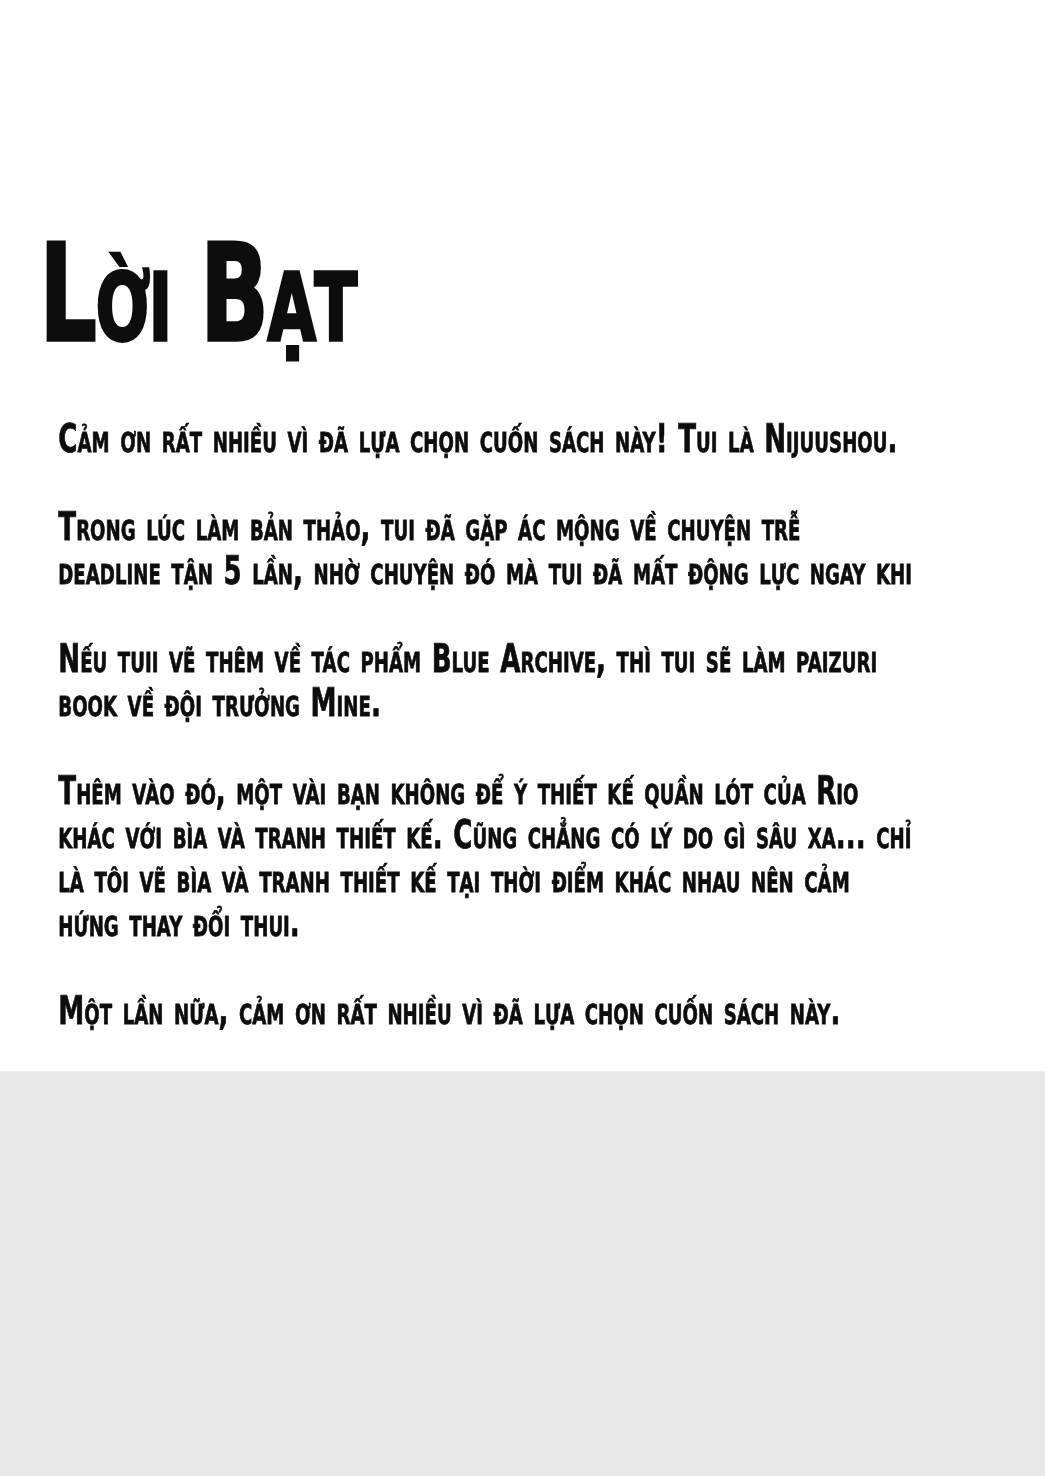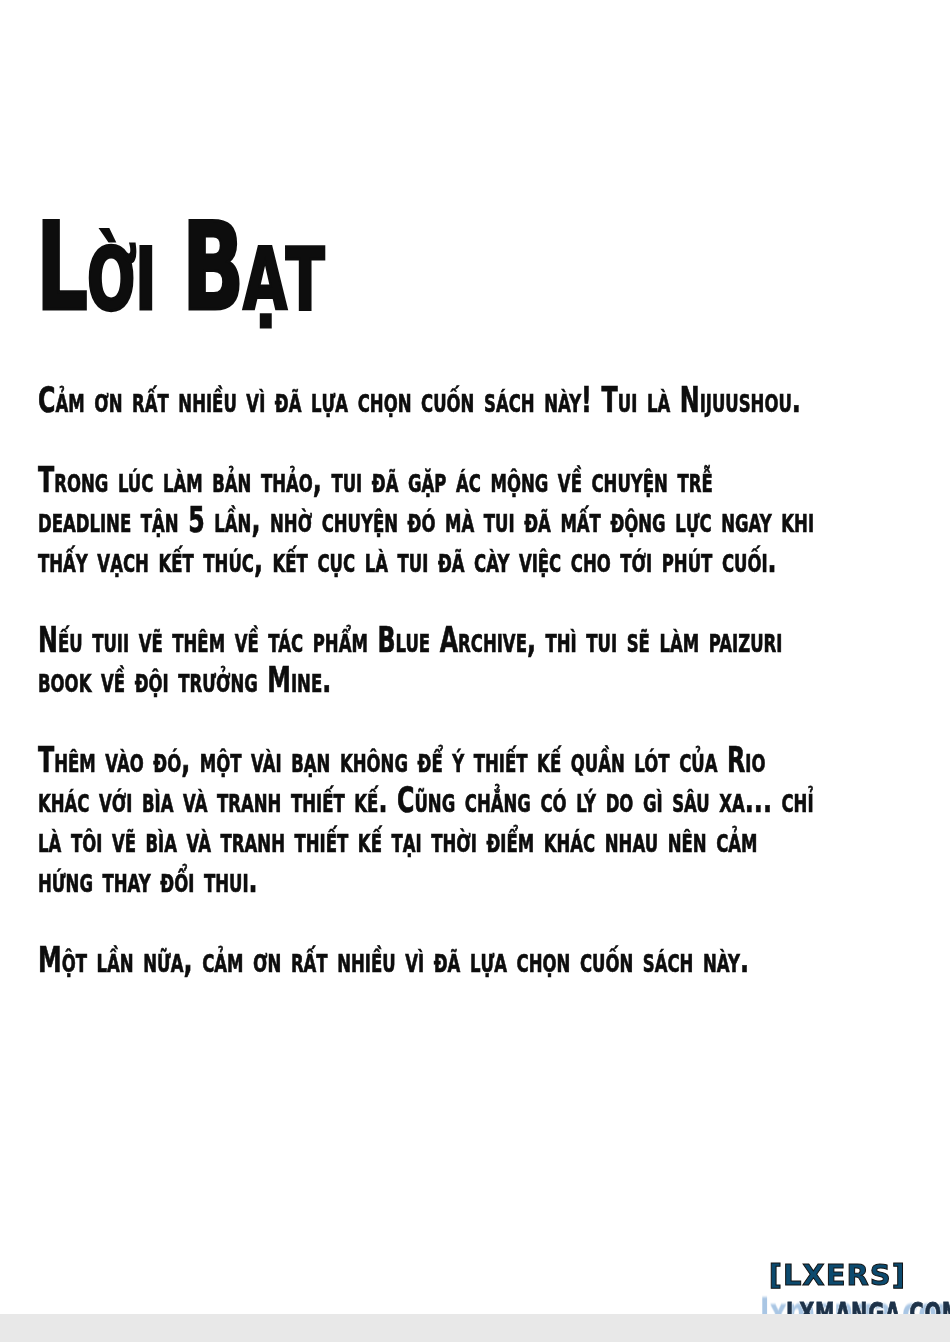--- a/index.html
+++ b/index.html
@@ -1,19 +1,19 @@
 <!DOCTYPE html>
 <html><head>
 <meta charset="utf-8">
 <style>
   html, body { margin: 0; padding: 0; background: #e8e8e8; }
   .page {
     position: relative;
     width: 950px;
-    height: 1314px;
+    height: 974px;
     margin: 0 auto;
     background: #ffffff;
     overflow: hidden;
     font-family: "DejaVu Sans", "Liberation Sans", sans-serif;
     color: #0d0d0d;
   }
 
   
   .title {
     position: absolute;
@@ -27,21 +27,21 @@
     letter-spacing: -2px;
     -webkit-text-stroke: 3px #0d0d0d;
     transform: scaleX(0.67);
     transform-origin: left top;
   }
 
   
   .body-text {
     position: absolute;
     top: 380px;
-    left: 38px;
+    left: 53px;
     right: 20px;
   }
   .paragraph { margin: 0 0 40px 0; }
   .line {
     height: 40px;
     line-height: 40px;
     white-space: nowrap;
   }
   .line > span {
     display: inline-block;
@@ -110,21 +110,20 @@
 
   <div class="body-text">
 
     <div class="paragraph">
       <div class="line"><span>Cảm ơn rất nhiều vì đã lựa chọn cuốn sách này! Tui là Nijuushou.</span></div>
     </div>
 
     <div class="paragraph">
       <div class="line"><span>Trong lúc làm bản thảo, tui đã gặp ác mộng về chuyện trễ</span></div>
       <div class="line"><span>deadline tận 5 lần, nhờ chuyện đó mà tui đã mất động lực ngay khi</span></div>
-      <div class="line"><span>thấy vạch kết thúc, kết cục là tui đã cày việc cho tới phút cuối.</span></div>
     </div>
 
     <div class="paragraph">
       <div class="line"><span>Nếu tuii vẽ thêm về tác phẩm Blue Archive, thì tui sẽ làm paizuri</span></div>
       <div class="line"><span>book về đội trưởng Mine.</span></div>
     </div>
 
     <div class="paragraph">
       <div class="line"><span>Thêm vào đó, một vài bạn không để ý thiết kế quần lót của Rio</span></div>
       <div class="line"><span>khác với bìa và tranh thiết kế. Cũng chẳng có lý do gì sâu xa... chỉ</span></div>

